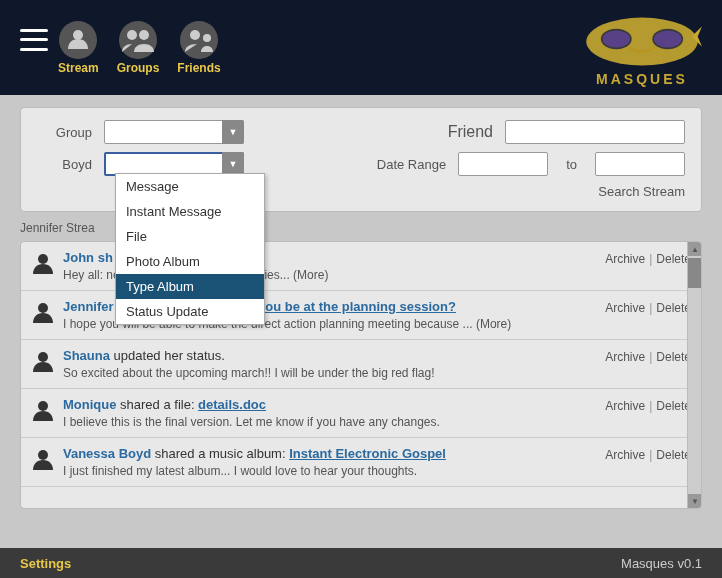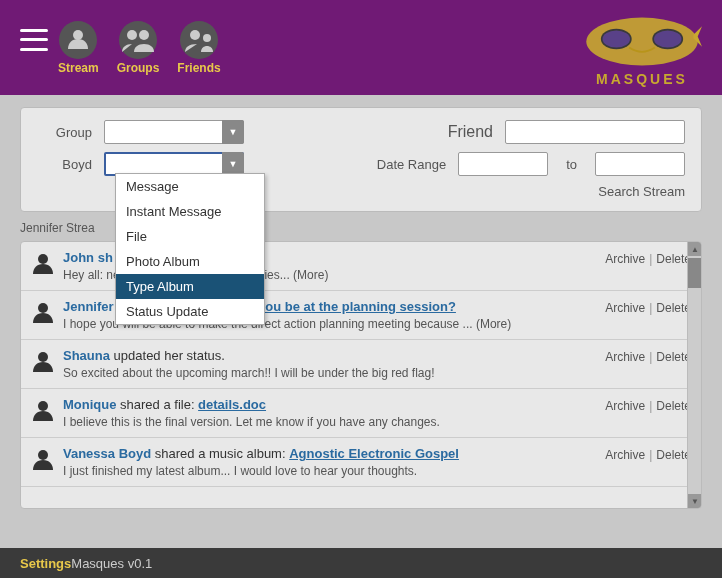--- a/index.html
+++ b/index.html
@@ -1,20 +1,20 @@
 <!DOCTYPE html>
 <html><head>
   <meta charset="utf-8">
   <style>
     * { box-sizing: border-box; margin: 0; padding: 0; }
     body { font-family: Arial, sans-serif; font-size: 13px; background: #c8c8c8; width: 722px; height: 578px; overflow: hidden; }
 
     
     .header {
-      background: #701a75;
+      background: #0f172a;
       height: 95px;
       display: flex;
       align-items: center;
       padding: 0 20px;
       justify-content: space-between;
     }
     .hamburger-icon {
       width: 28px;
       height: 22px;
       display: flex;
@@ -294,20 +294,21 @@
       background: #888;
       margin-top: 2px;
     }
 
     
     .footer {
       background: #3a3a3a;
       height: 30px;
       display: flex;
       align-items: center;
+      justify-content: space-between;
       padding: 0 20px;
       position: absolute;
       bottom: 0;
       left: 0;
       right: 0;
     }
     .footer-settings {
       color: #e8c84a;
       font-weight: bold;
       font-size: 13px;
@@ -530,21 +531,21 @@
 
     <div class="stream-item">
       <svg class="avatar-icon" viewBox="0 0 24 24" fill="#555">
         <circle cx="12" cy="7" r="5" fill="#333"></circle>
         <path d="M2 22c0-6 4-10 10-10s10 4 10 10" fill="#333"></path>
       </svg>
       <div class="stream-content">
         <div class="stream-title">
           <a>Vanessa Boyd</a>
           <span> shared a music album: </span>
-          <a style="font-weight:bold;text-decoration:underline">Agnostic Electronic Gospel</a>
+          <a style="font-weight:bold;text-decoration:underline">Instant Electronic Gospel</a>
         </div>
         <div class="stream-body">I just finished my latest album... I would love to hear your thoughts.</div>
       </div>
       <div class="stream-actions">
         <a class="action-link">Archive</a>
         <span class="separator">|</span>
         <a class="action-link">Delete</a>
       </div>
     </div>
 

